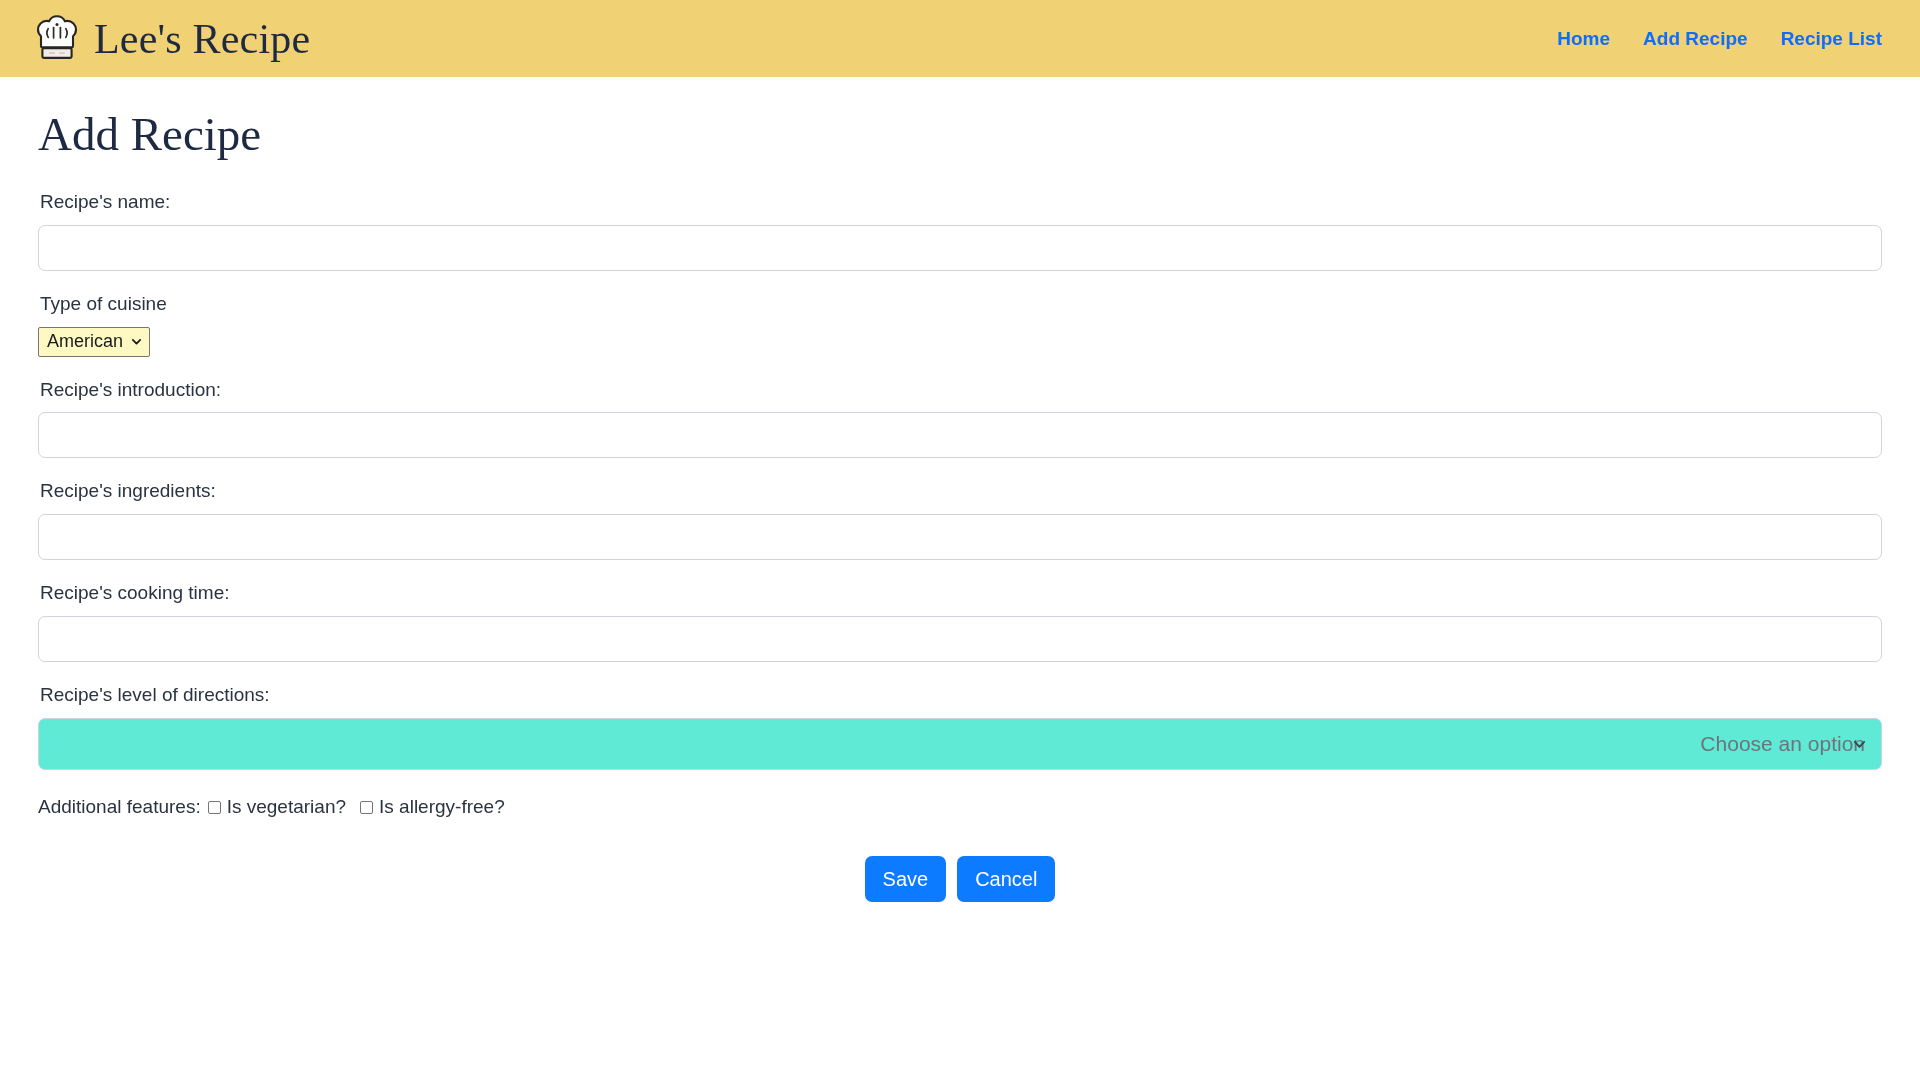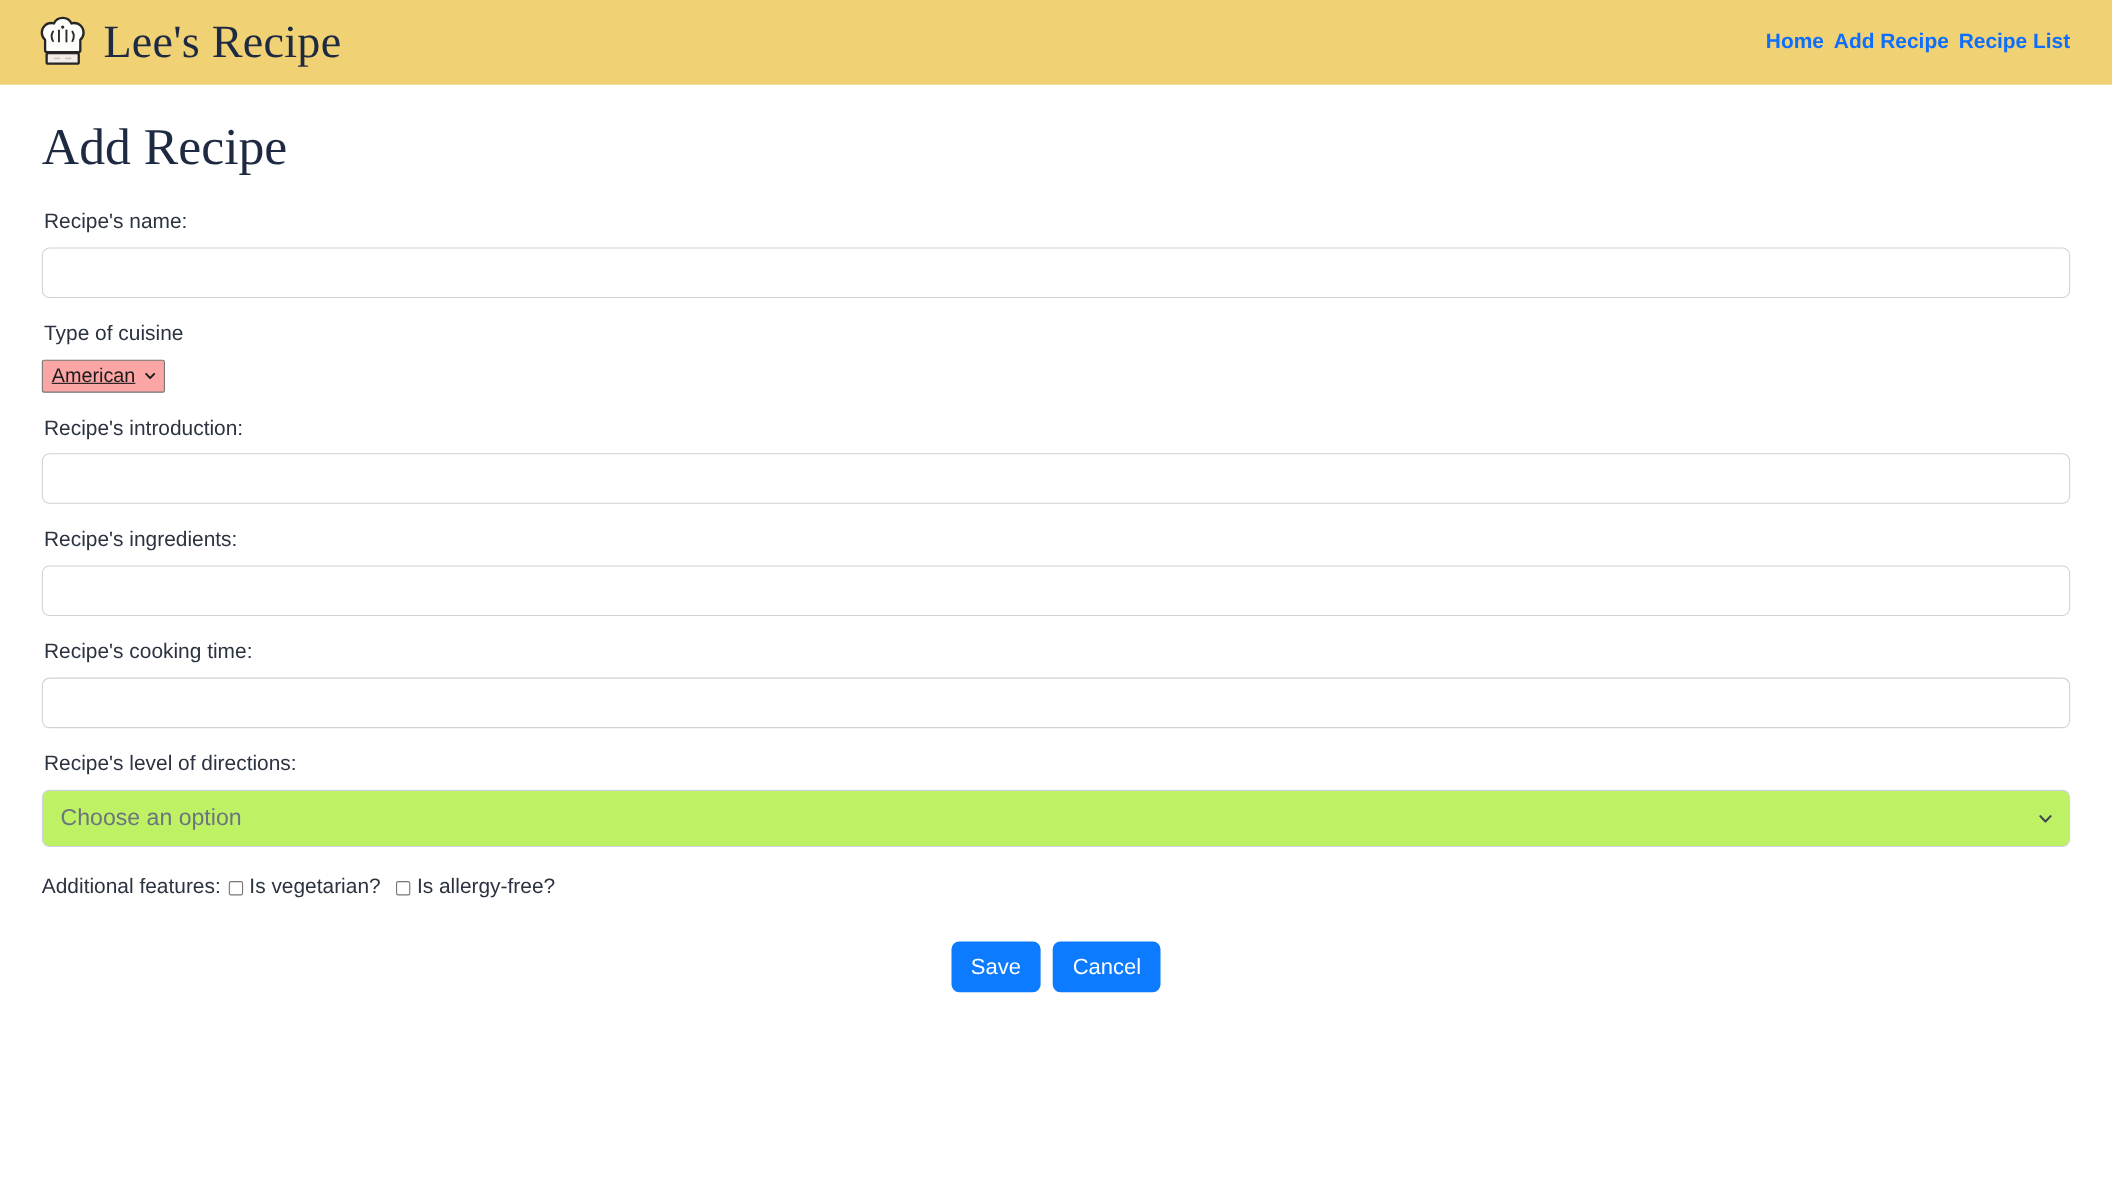--- a/index.html
+++ b/index.html
@@ -37,21 +37,21 @@
   .brand-title {
     font-family: "Liberation Serif", serif;
     font-size: 42px;
     color: #1e2a42;
     letter-spacing: 0.2px;
     white-space: nowrap;
   }
   .main-nav {
     display: flex;
     align-items: flex-start;
-    gap: 9px;
+    gap: 33px;
   }
   .nav-link {
     font-size: 19px;
     font-weight: bold;
     color: #0d6efd;
     text-decoration: none;
     white-space: nowrap;
   }
 
   
@@ -94,49 +94,49 @@
     outline: none;
   }
 
   
   .cuisine-select {
     display: inline-flex;
     align-items: center;
     gap: 8px;
     border: 1px solid #767676;
     border-radius: 2px;
-    background: #fca5a5;
+    background: #fef9c3;
     height: 30px;
     padding: 0 7px 0 8px;
     font-size: 18px;
     color: #1b1b1b;
     font-family: "Liberation Sans", sans-serif;
     cursor: default;
     width: max-content;
-    text-decoration: underline;
   }
   .cuisine-select .chev {
     display: inline-block;
     width: 11px;
     height: 11px;
     flex: 0 0 auto;
   }
 
   
   .difficulty-select {
     position: relative;
     width: 1844px;
     height: 52px;
     border: 1px solid #ced4da;
     border-radius: 7px;
-    background: #bef264;
+    background: #5eead4;
     display: flex;
     align-items: center;
     padding: 0 16px;
     cursor: default;
+    justify-content: flex-end;
   }
   .difficulty-select .placeholder-text {
     font-size: 21px;
     color: #6c757d;
   }
   .difficulty-select .chev-big {
     position: absolute;
     right: 14px;
     top: 50%;
     transform: translateY(-50%);

